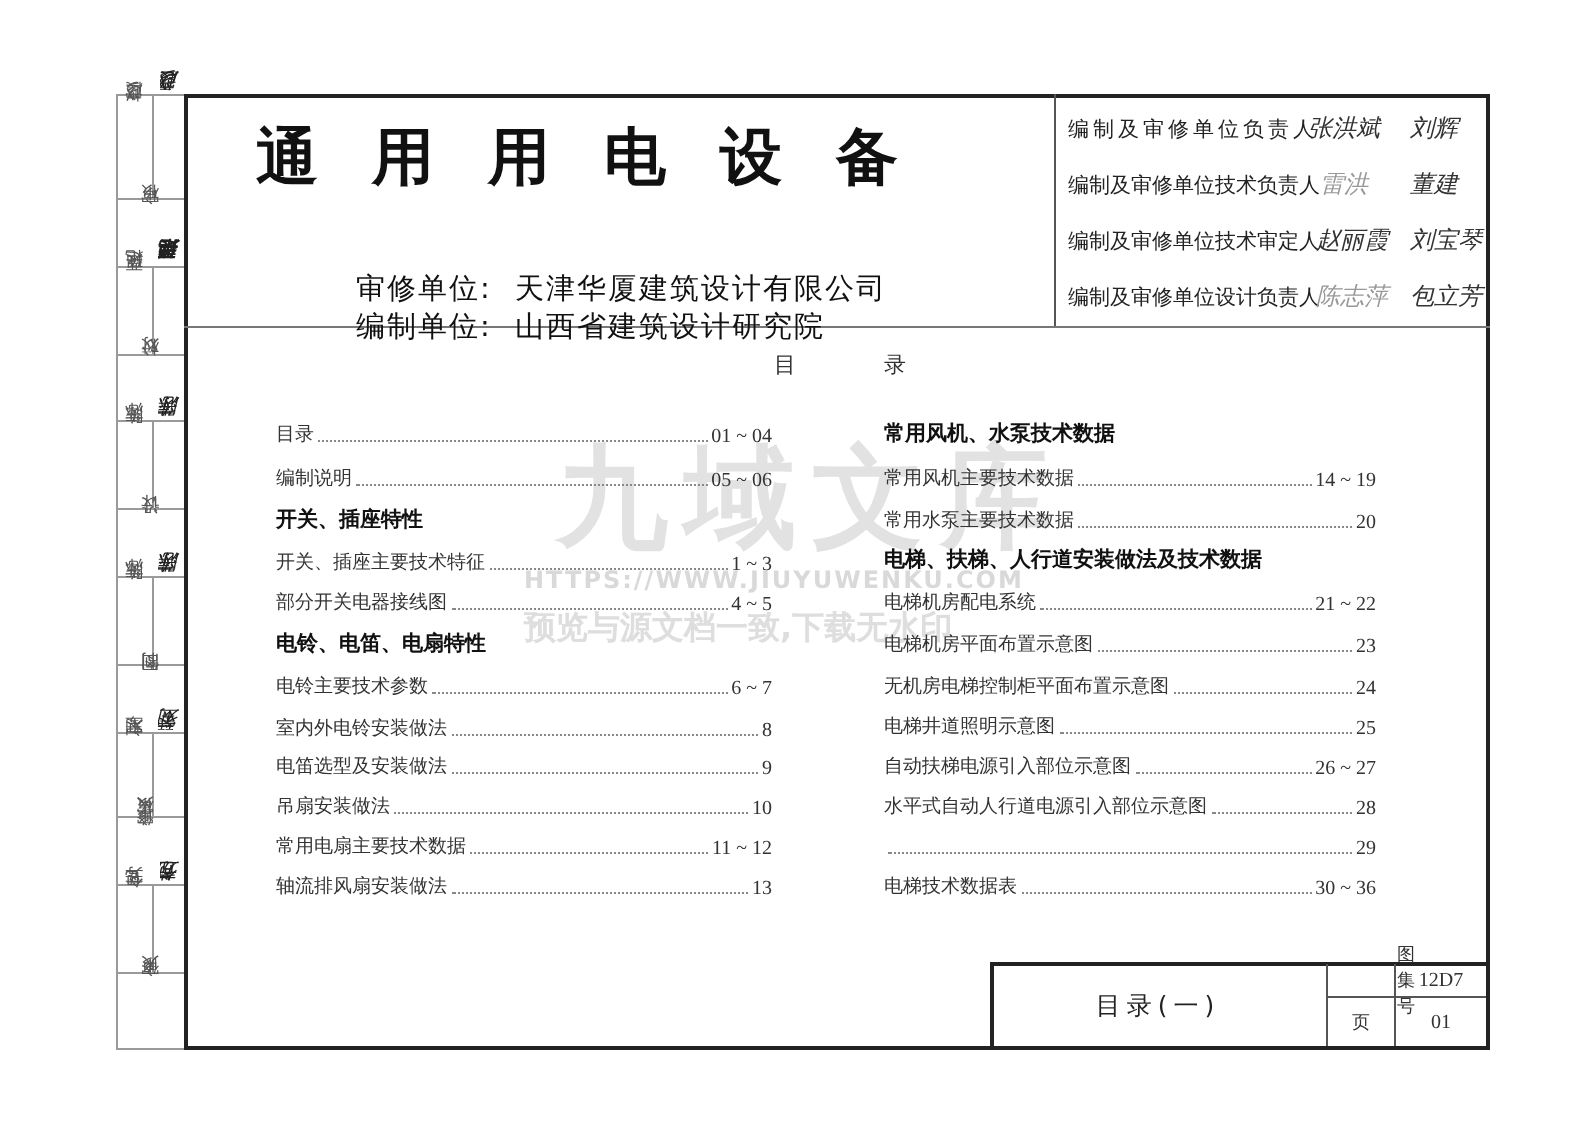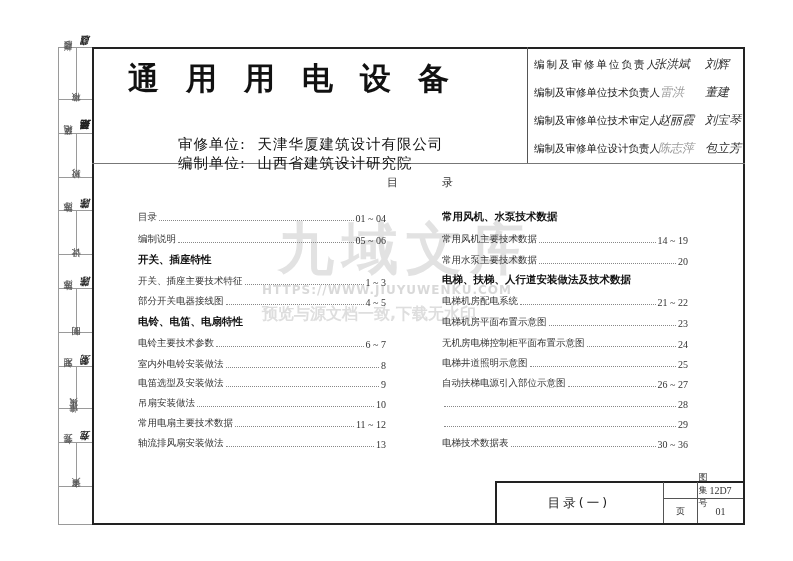--- a/index.html
+++ b/index.html
@@ -241,20 +241,21 @@
     <span class="label">电梯井道照明示意图</span>
       <span class="dots"></span>
       <span class="page">25</span>
   </div>
   <div class="toc-item" style="top:166px;">
     <span class="label">自动扶梯电源引入部位示意图</span>
       <span class="dots"></span>
       <span class="page">26 ~ 27</span>
   </div>
   <div class="toc-item" style="top:186px;">
+    <span class="label">水平式自动人行道电源引入部位示意图</span>
       <span class="dots"></span>
       <span class="page">28</span>
   </div>
   <div class="toc-item" style="top:206px;">
       <span class="dots"></span>
       <span class="page">29</span>
   </div>
   <div class="toc-item" style="top:226px;">
     <span class="label">电梯技术数据表</span>
       <span class="dots"></span>

